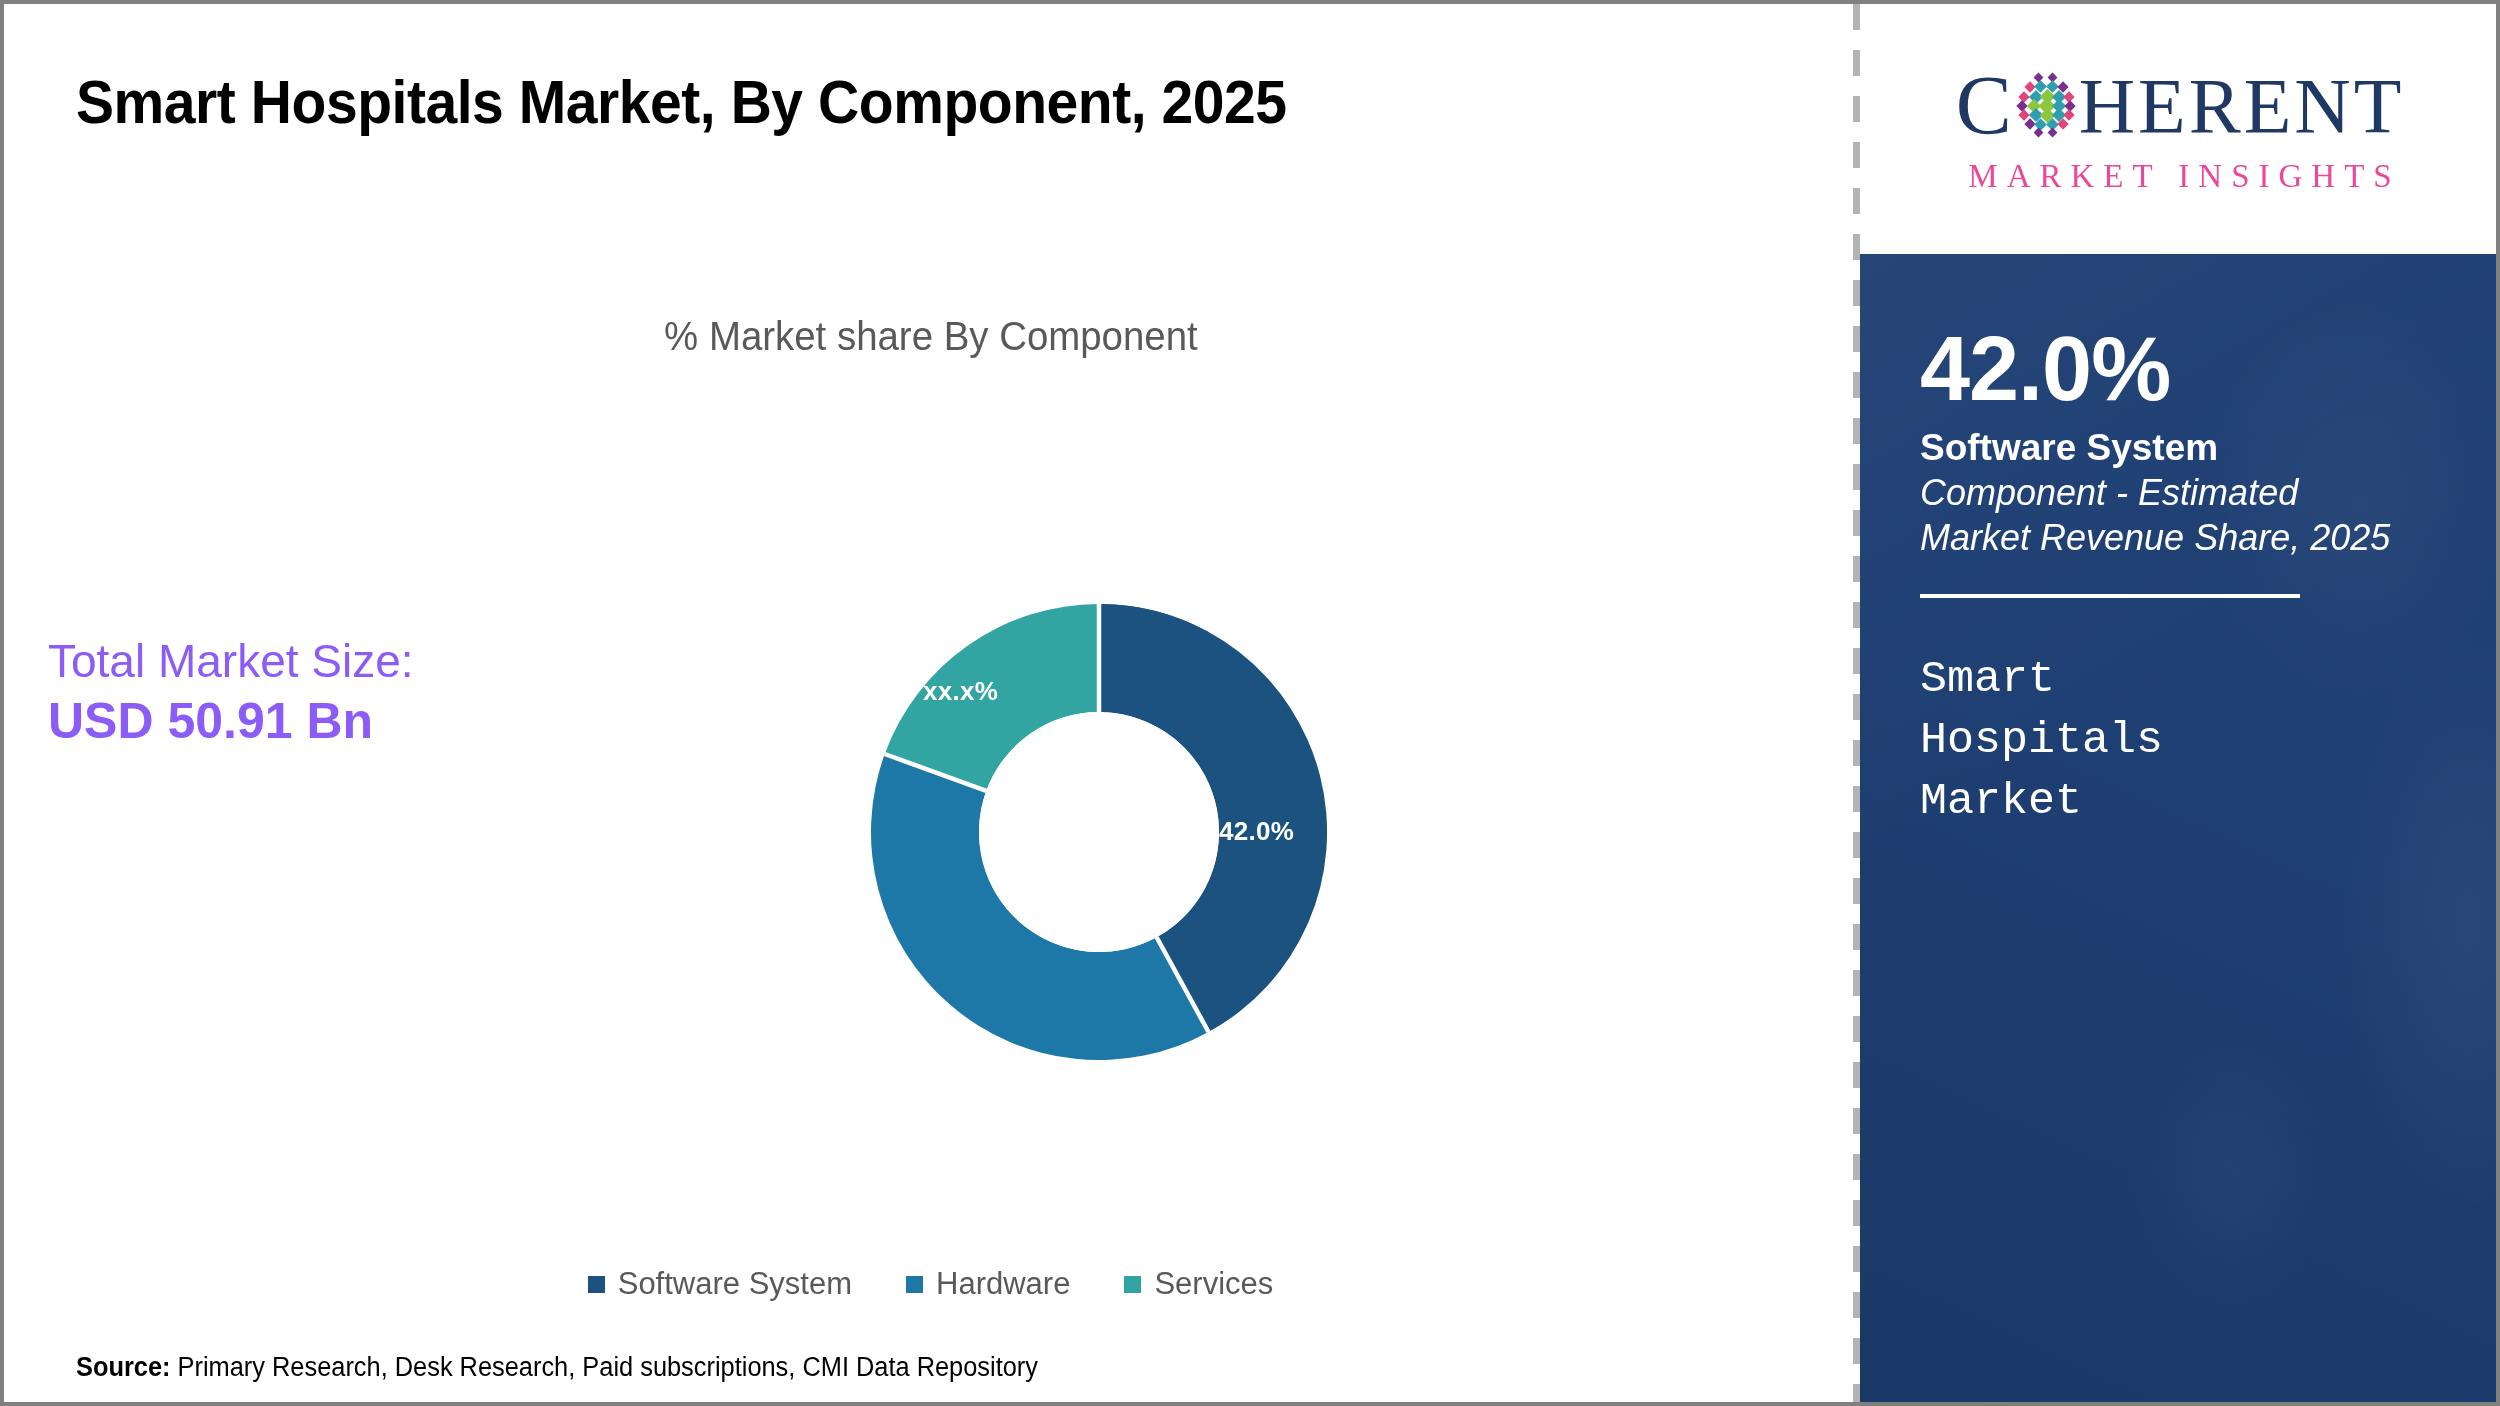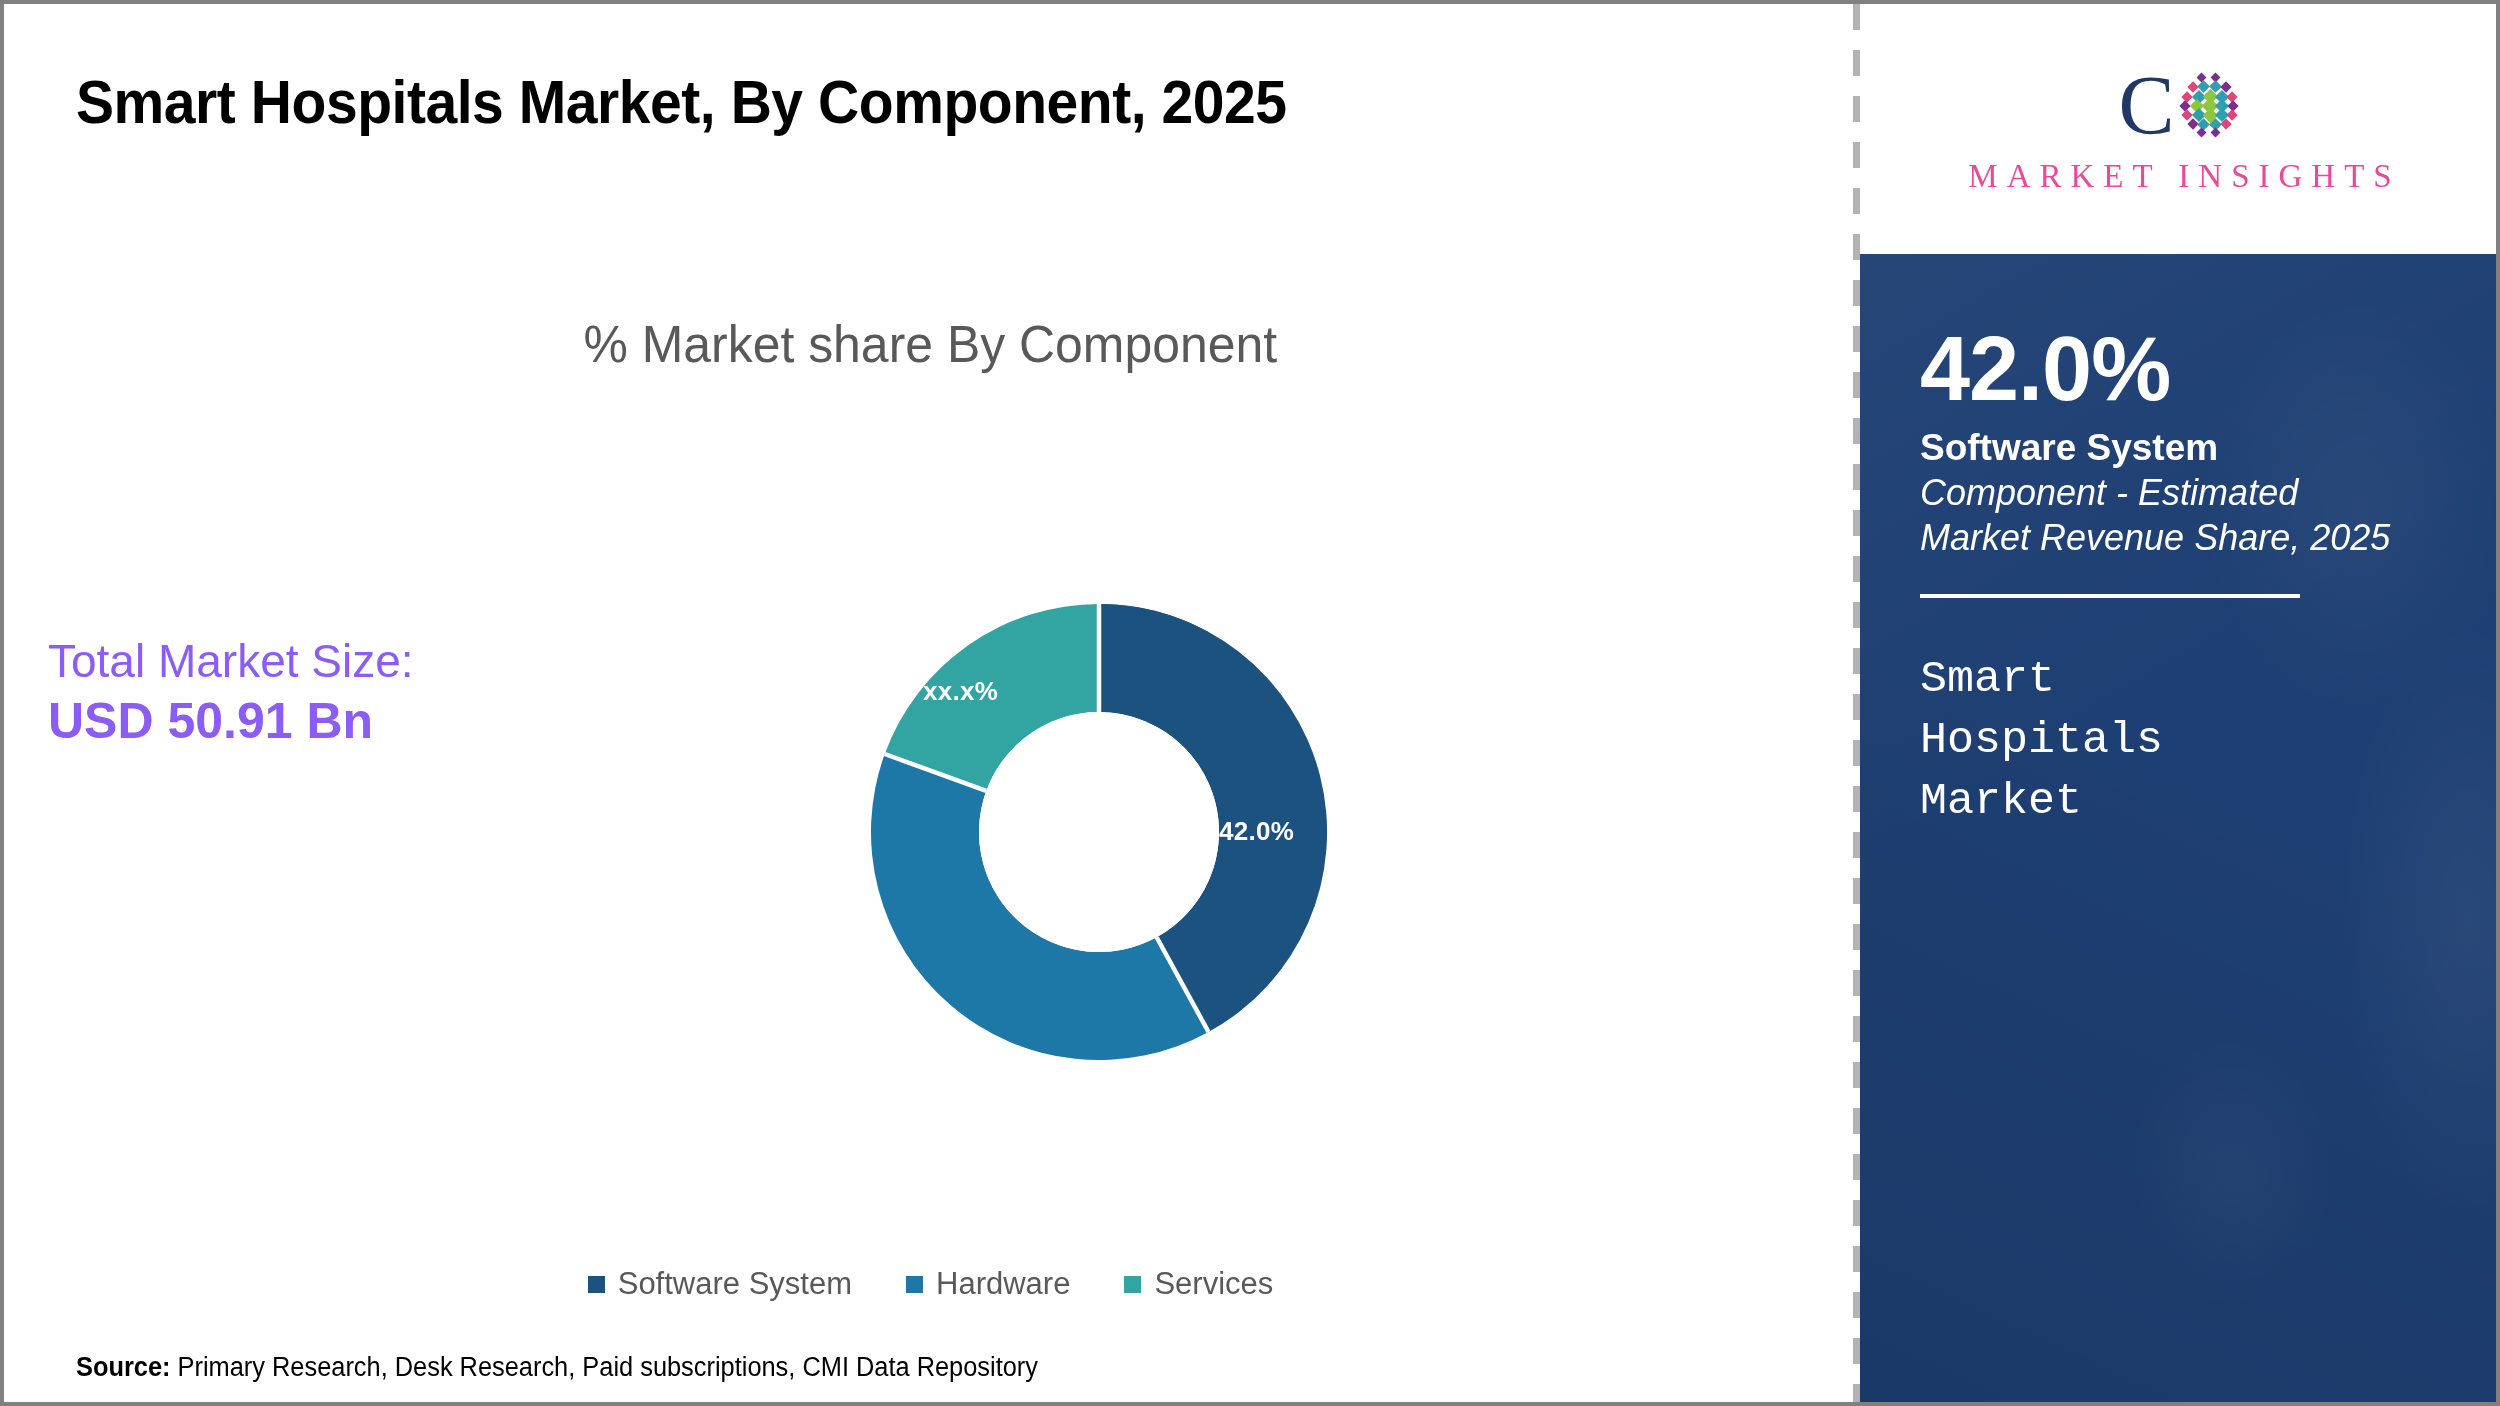--- a/index.html
+++ b/index.html
@@ -28,21 +28,21 @@
     letter-spacing:-0.5px;
     color:#000000;
     white-space:nowrap;
     transform:scaleX(0.92);
     transform-origin:left top;
   }
 
   .chart-subtitle{
     position:absolute;left:0;top:310px;width:1853px;
     text-align:center;
-    font-size:52px;
+    font-size:40px;
     color:#595959;
     font-weight:400;
   }
   .chart-subtitle-inner{display:inline-block;transform:scaleX(0.96);}
 
   
   .tms{
     position:absolute;left:44px;top:630px;
     color:#8b5cf6;
   }
@@ -283,20 +283,21 @@
                  <rect x="44" y="51" width="8" height="8" fill="#e0457b" transform="rotate(45 48 55)"></rect>
                 </g>
 
               <g fill="#7a2f8f">
                   <rect x="20" y="60" width="7" height="7" transform="rotate(45 23.5 63.5)"></rect>
                   <rect x="34" y="60" width="7" height="7" transform="rotate(45 37.5 63.5)"></rect>
                 </g>
             </g>
           </svg>
         </span>
+        <span>HERENT</span>
       </div>
       <div class="logo-sub">MARKET INSIGHTS</div>
     </div>
 
     <div class="navy-panel">
       <div class="navy-map"></div>
       <div class="navy-inner">
         <div class="stat-value">42.0%</div>
         <div class="stat-name">Software System</div>
         <div class="stat-desc">Component - Estimated Market Revenue Share, 2025</div>

